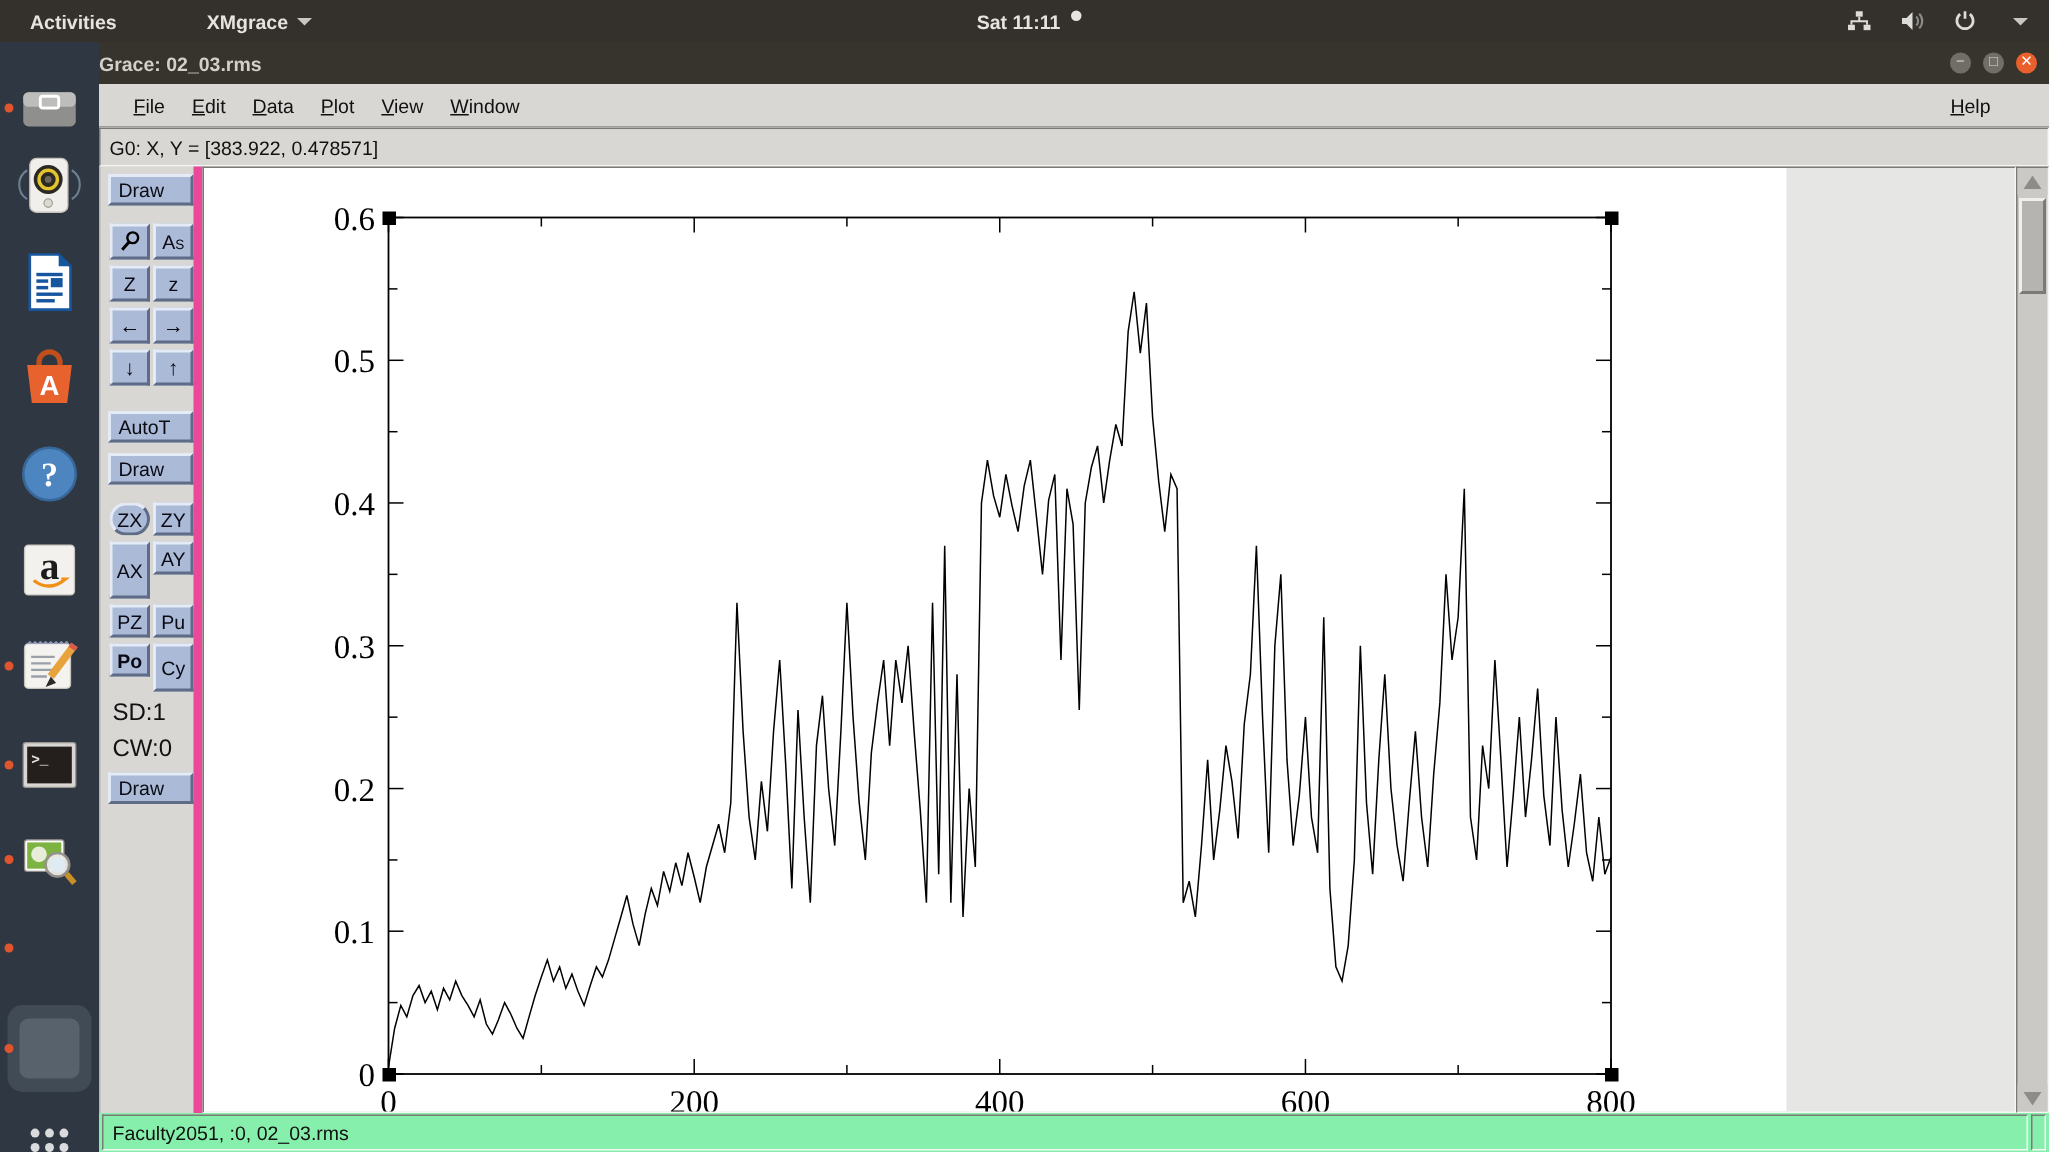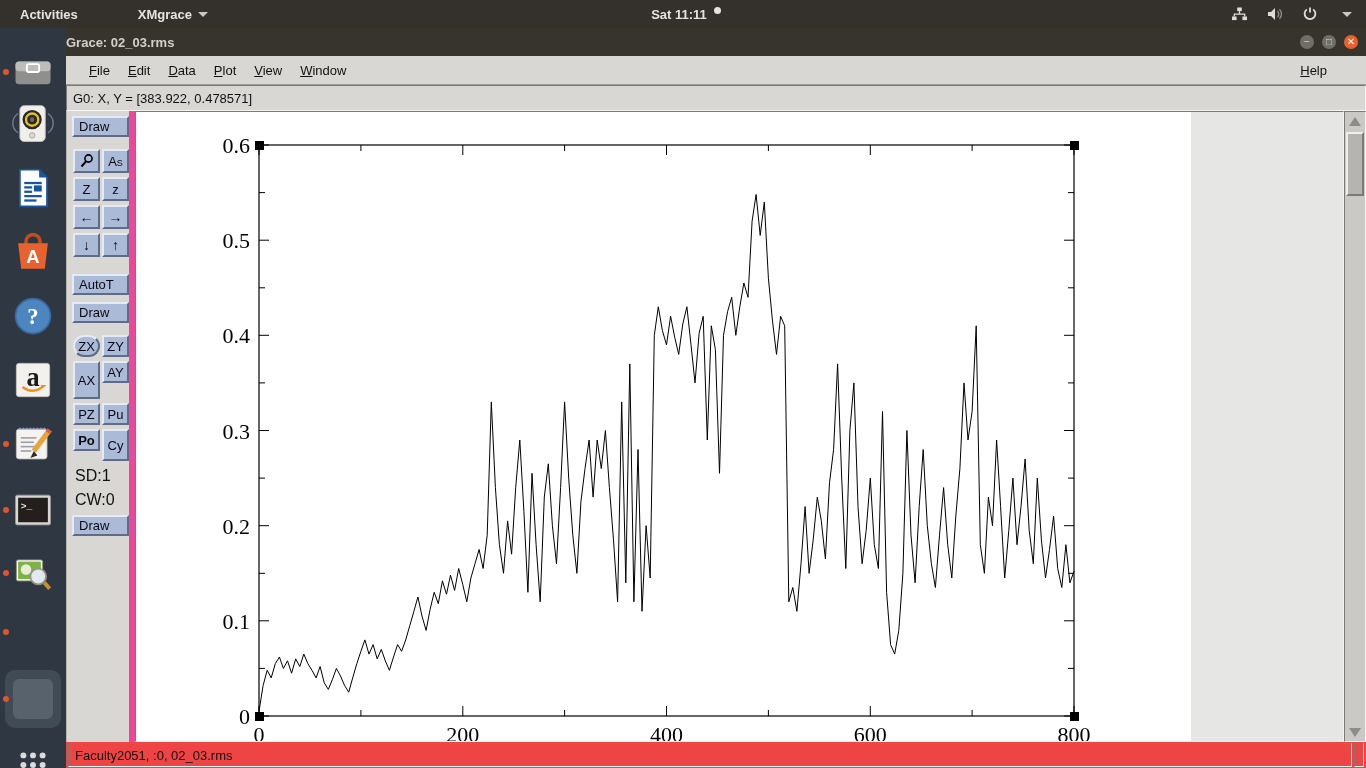--- a/index.html
+++ b/index.html
@@ -86,21 +86,21 @@
             justify-content:center; }
   .tri-up { width:0; height:0; border-left:6px solid transparent; border-right:6px solid transparent;
             border-bottom:9px solid #8e8c88; }
   .tri-down { width:0; height:0; border-left:6px solid transparent; border-right:6px solid transparent;
               border-top:9px solid #8e8c88; }
   #sb-thumb { height:64px; margin:2px 1px; background:#b6b4b0; border:2px solid;
               border-color:#f0efed #7c7a76 #7c7a76 #f0efed; }
   #sb-spacer { flex:1; }
 
   
-  #statusbar { height:26px; background:#ef4444; display:flex; align-items:stretch; padding:1px 2px; }
+  #statusbar { height:26px; background:#86efac; display:flex; align-items:stretch; padding:1px 2px; }
   #status-field { flex:1; border:1px solid; border-color:#7c7a76 #f6f5f3 #f6f5f3 #7c7a76;
                   display:flex; align-items:center; padding:0 6px; font-size:13px; color:#111; }
   #status-grip { width:10px; margin-left:2px; border:1px solid;
                  border-color:#7c7a76 #f6f5f3 #f6f5f3 #7c7a76; }
 </style>
 </head>
 <body>
 
 <div id="top-bar">
   <div class="tb-left">

